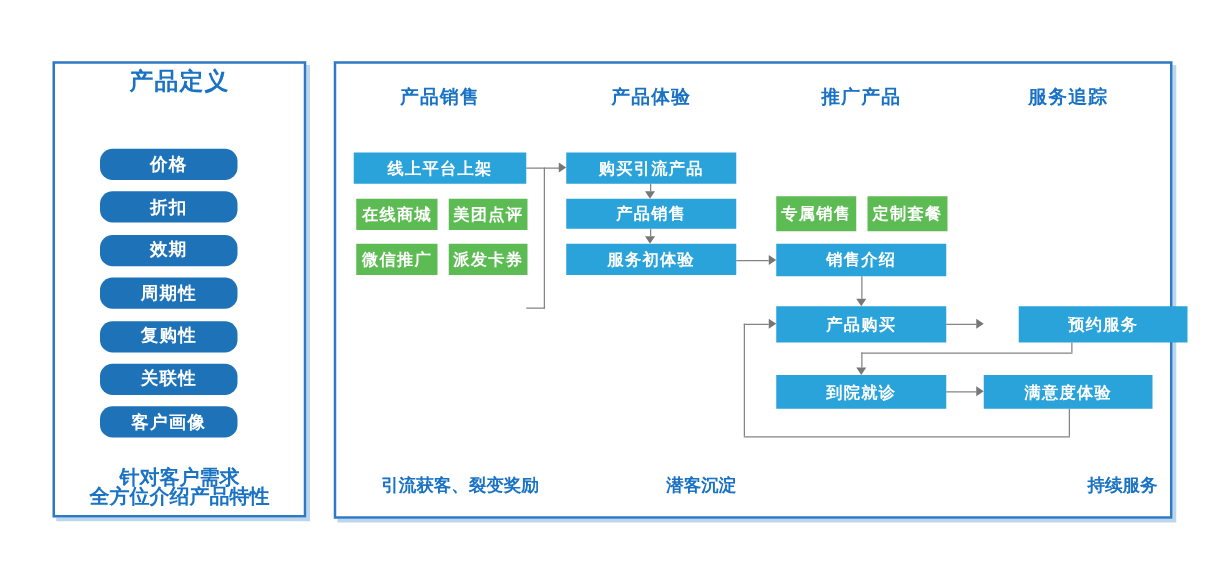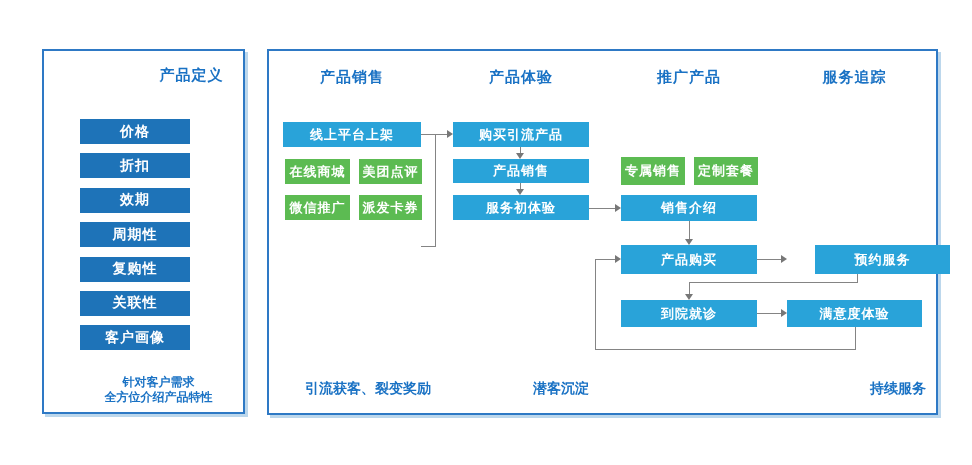--- a/index.html
+++ b/index.html
@@ -8,41 +8,39 @@
 
   .panel {
     position:absolute; background:#fff;
     border:2px solid #2e79c5;
     box-shadow:3px 3px 0 #bcd7ec;
   }
   #left-panel  { left:42px;  top:49px; width:203px; height:365px; }
   #right-panel { left:267px; top:49px; width:671px; height:366px; }
 
   .panel-title {
-    position:absolute; left:0; top:15px; width:100%;
-    text-align:center; font-size:15px; font-weight:bold; color:#1a72c4;
+    position:absolute; left:0; top:1px; width:100%;
+    text-align:center; font-size:19px; font-weight:bold; color:#1a72c4;
     letter-spacing:1px;
-    margin-left:48px;
   }
 
   
   .feature-list {
     position:absolute; left:36px; top:68px; width:110px;
     display:flex; flex-direction:column; gap:9.4px;
   }
   .feature-box {
     height:25px; background:#1e73b8; color:#fff;
     display:flex; align-items:center; justify-content:center;
-    font-size:14px; font-weight:bold; letter-spacing:1px;
+    font-size:14px; font-weight:bold; letter-spacing:1px;border-radius:10px;
   }
   .left-note {
     position:absolute; left:0; top:324px; width:100%;
-    text-align:center; font-size:12px; font-weight:bold; color:#1a72c4;
+    text-align:center; font-size:16px; font-weight:bold; color:#1a72c4;
     line-height:15px;
-    margin-left:15px;
   }
 
   
   .col-header {
     position:absolute; top:17px; text-align:center;
     font-size:15px; font-weight:bold; color:#1a72c4; letter-spacing:1px;
   }
   .col-footer {
     position:absolute; top:329px; text-align:right;
     font-size:14px; font-weight:bold; color:#1a72c4; white-space:nowrap;

